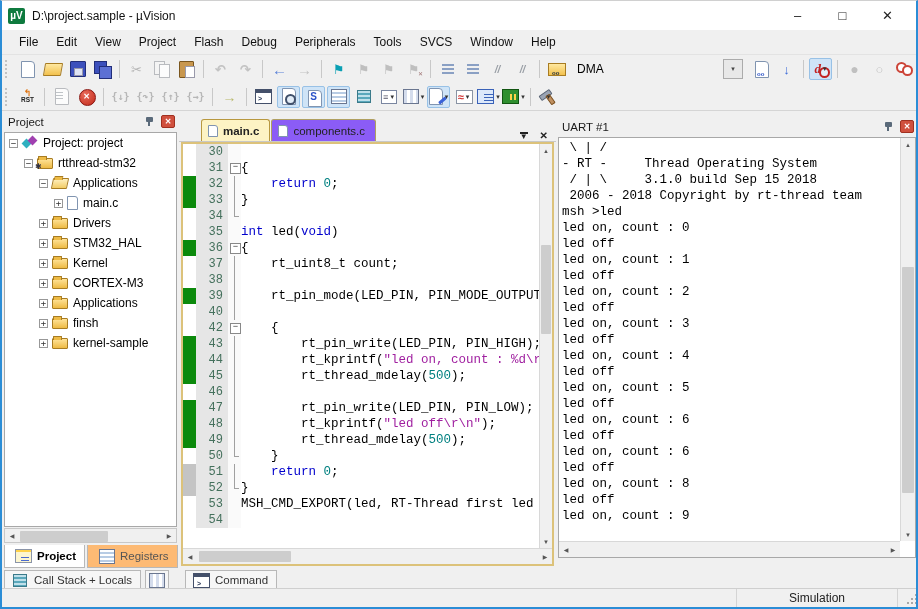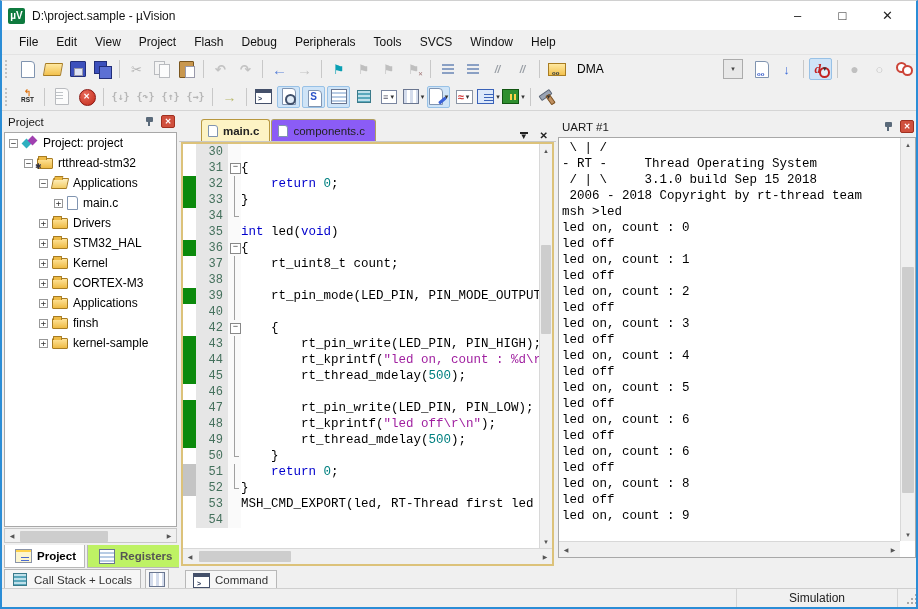--- a/index.html
+++ b/index.html
@@ -112,25 +112,25 @@
   .t-project { width:16px; height:14px; }
   .t-project::before { content:""; width:7px; height:7px; background:#30b0c0; transform:rotate(45deg); position:absolute; left:1px; top:4px; }
   .t-project::after { content:""; width:7px; height:7px; background:#a040b0; transform:rotate(45deg); position:absolute; left:7px; top:1px; }
   .t-folder { width:16px; height:11px; background:linear-gradient(#ffe39a,#eebb45); border:1px solid #a87c22; border-radius:1px; }
   .t-folder::before { content:""; position:absolute; top:-3px; left:0; width:7px; height:3px; background:#eebb45; border:1px solid #a87c22; border-bottom:none; border-radius:1px 1px 0 0; }
   .t-open { transform:skewX(-12deg); background:linear-gradient(#fff0c0,#f2cc66); }
   .t-gear::after { content:"✱"; font-size:8px; color:#334; position:absolute; left:-3px; bottom:-3px; }
   .t-file { width:11px; height:14px; background:#fff; border:1px solid #8094b0; border-radius:0 3px 0 0; }
   .proj-hscroll { position:absolute; left:2px; right:2px; bottom:26px; height:15px; background:#f0f0f0; border:1px solid #c8c8c8; display:flex; align-items:center; }
   .bottom-tabs { position:absolute; left:2px; right:2px; bottom:0; height:25px; display:flex; align-items:flex-start; padding-top:1px; }
-  .btab { height:23px; display:flex; align-items:center; padding:0 8px; border:1px solid #b8b8b8; border-top:none; background:#bef264; color:#555; font-size:11.5px; margin-right:2px;font-weight:bold; }
+  .btab { height:23px; display:flex; align-items:center; padding:0 8px; border:1px solid #b8b8b8; border-top:none; background:#fdba74; color:#555; font-size:11.5px; margin-right:2px; }
   .btab.active { background:#fff; color:#000; font-weight:bold; }
   .btab .tbi { width:19px; height:18px; margin-right:4px; }
   
-  .callstack-row { position:absolute; left:2px; top:568px; width:176px; height:22px; display:flex; }
+  .callstack-row { position:absolute; left:2px; top:568px; width:176px; height:22px; display:flex; align-items:center; }
   .cstab { height:21px; display:flex; align-items:center; padding:0 8px 0 4px; border:1px solid #b8b8b8; background:#f6f6f6; color:#333; font-size:11.5px; }
   .cstab .tbi { width:20px; height:18px; margin-right:4px; }
   .membtn { width:24px; height:21px; border:1px solid #b8b8b8; background:#f6f6f6; display:flex; align-items:center; justify-content:center; margin-left:4px; }
   
   .editor-col { position:absolute; left:177px; top:110px; width:377px; height:480px; background:#f0f0f0; }
   .edit-tabbar { position:absolute; left:0; right:0; top:7px; height:24px; display:flex; align-items:flex-end; padding-left:22px; border-bottom:1px solid #c8c8c8; }
   .etab { height:22px; display:flex; align-items:center; padding:0 10px 0 6px; border:1px solid #b0a060; border-bottom:none; border-radius:3px 3px 0 0; background:#8b5cf6; color:#222; margin-right:1px; font-size:11.5px; }
   .etab.active { background:#fdf3c4; font-weight:bold; border-color:#b89840; }
   .etab .t-file { width:10px; height:12px; margin-right:5px; }
   .etabbar-btns { margin-left:auto; display:flex; align-items:center; padding-right:8px; gap:12px; }

